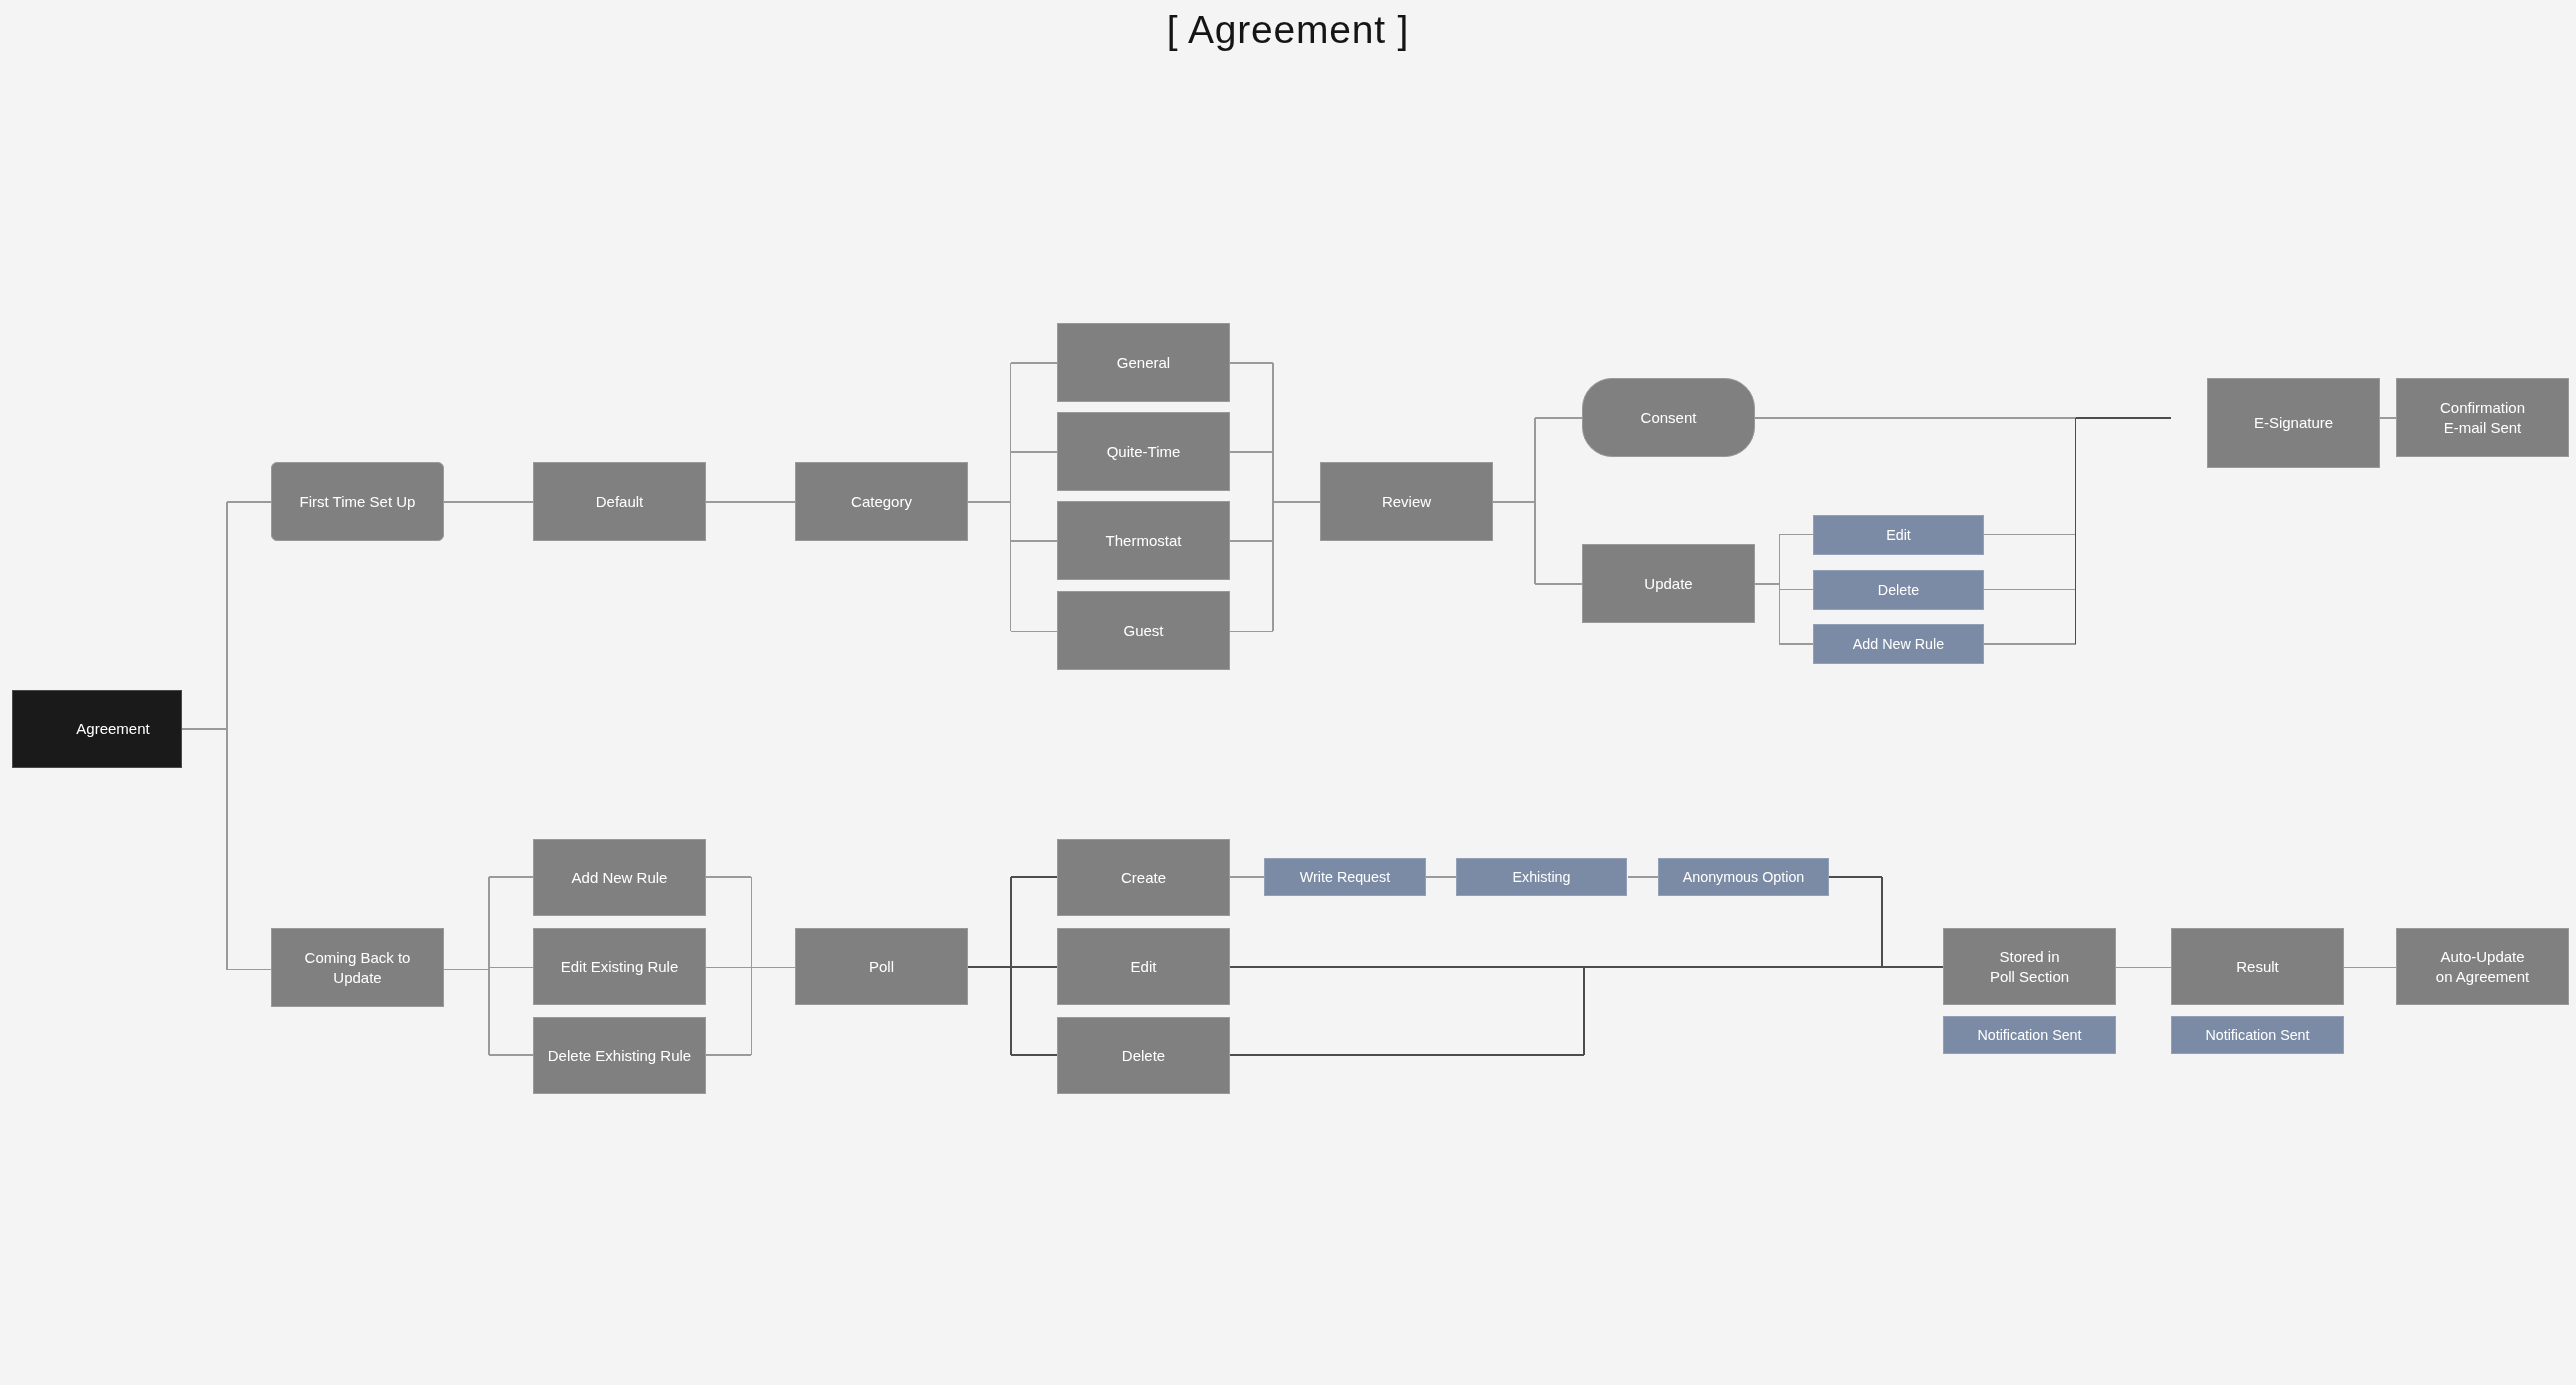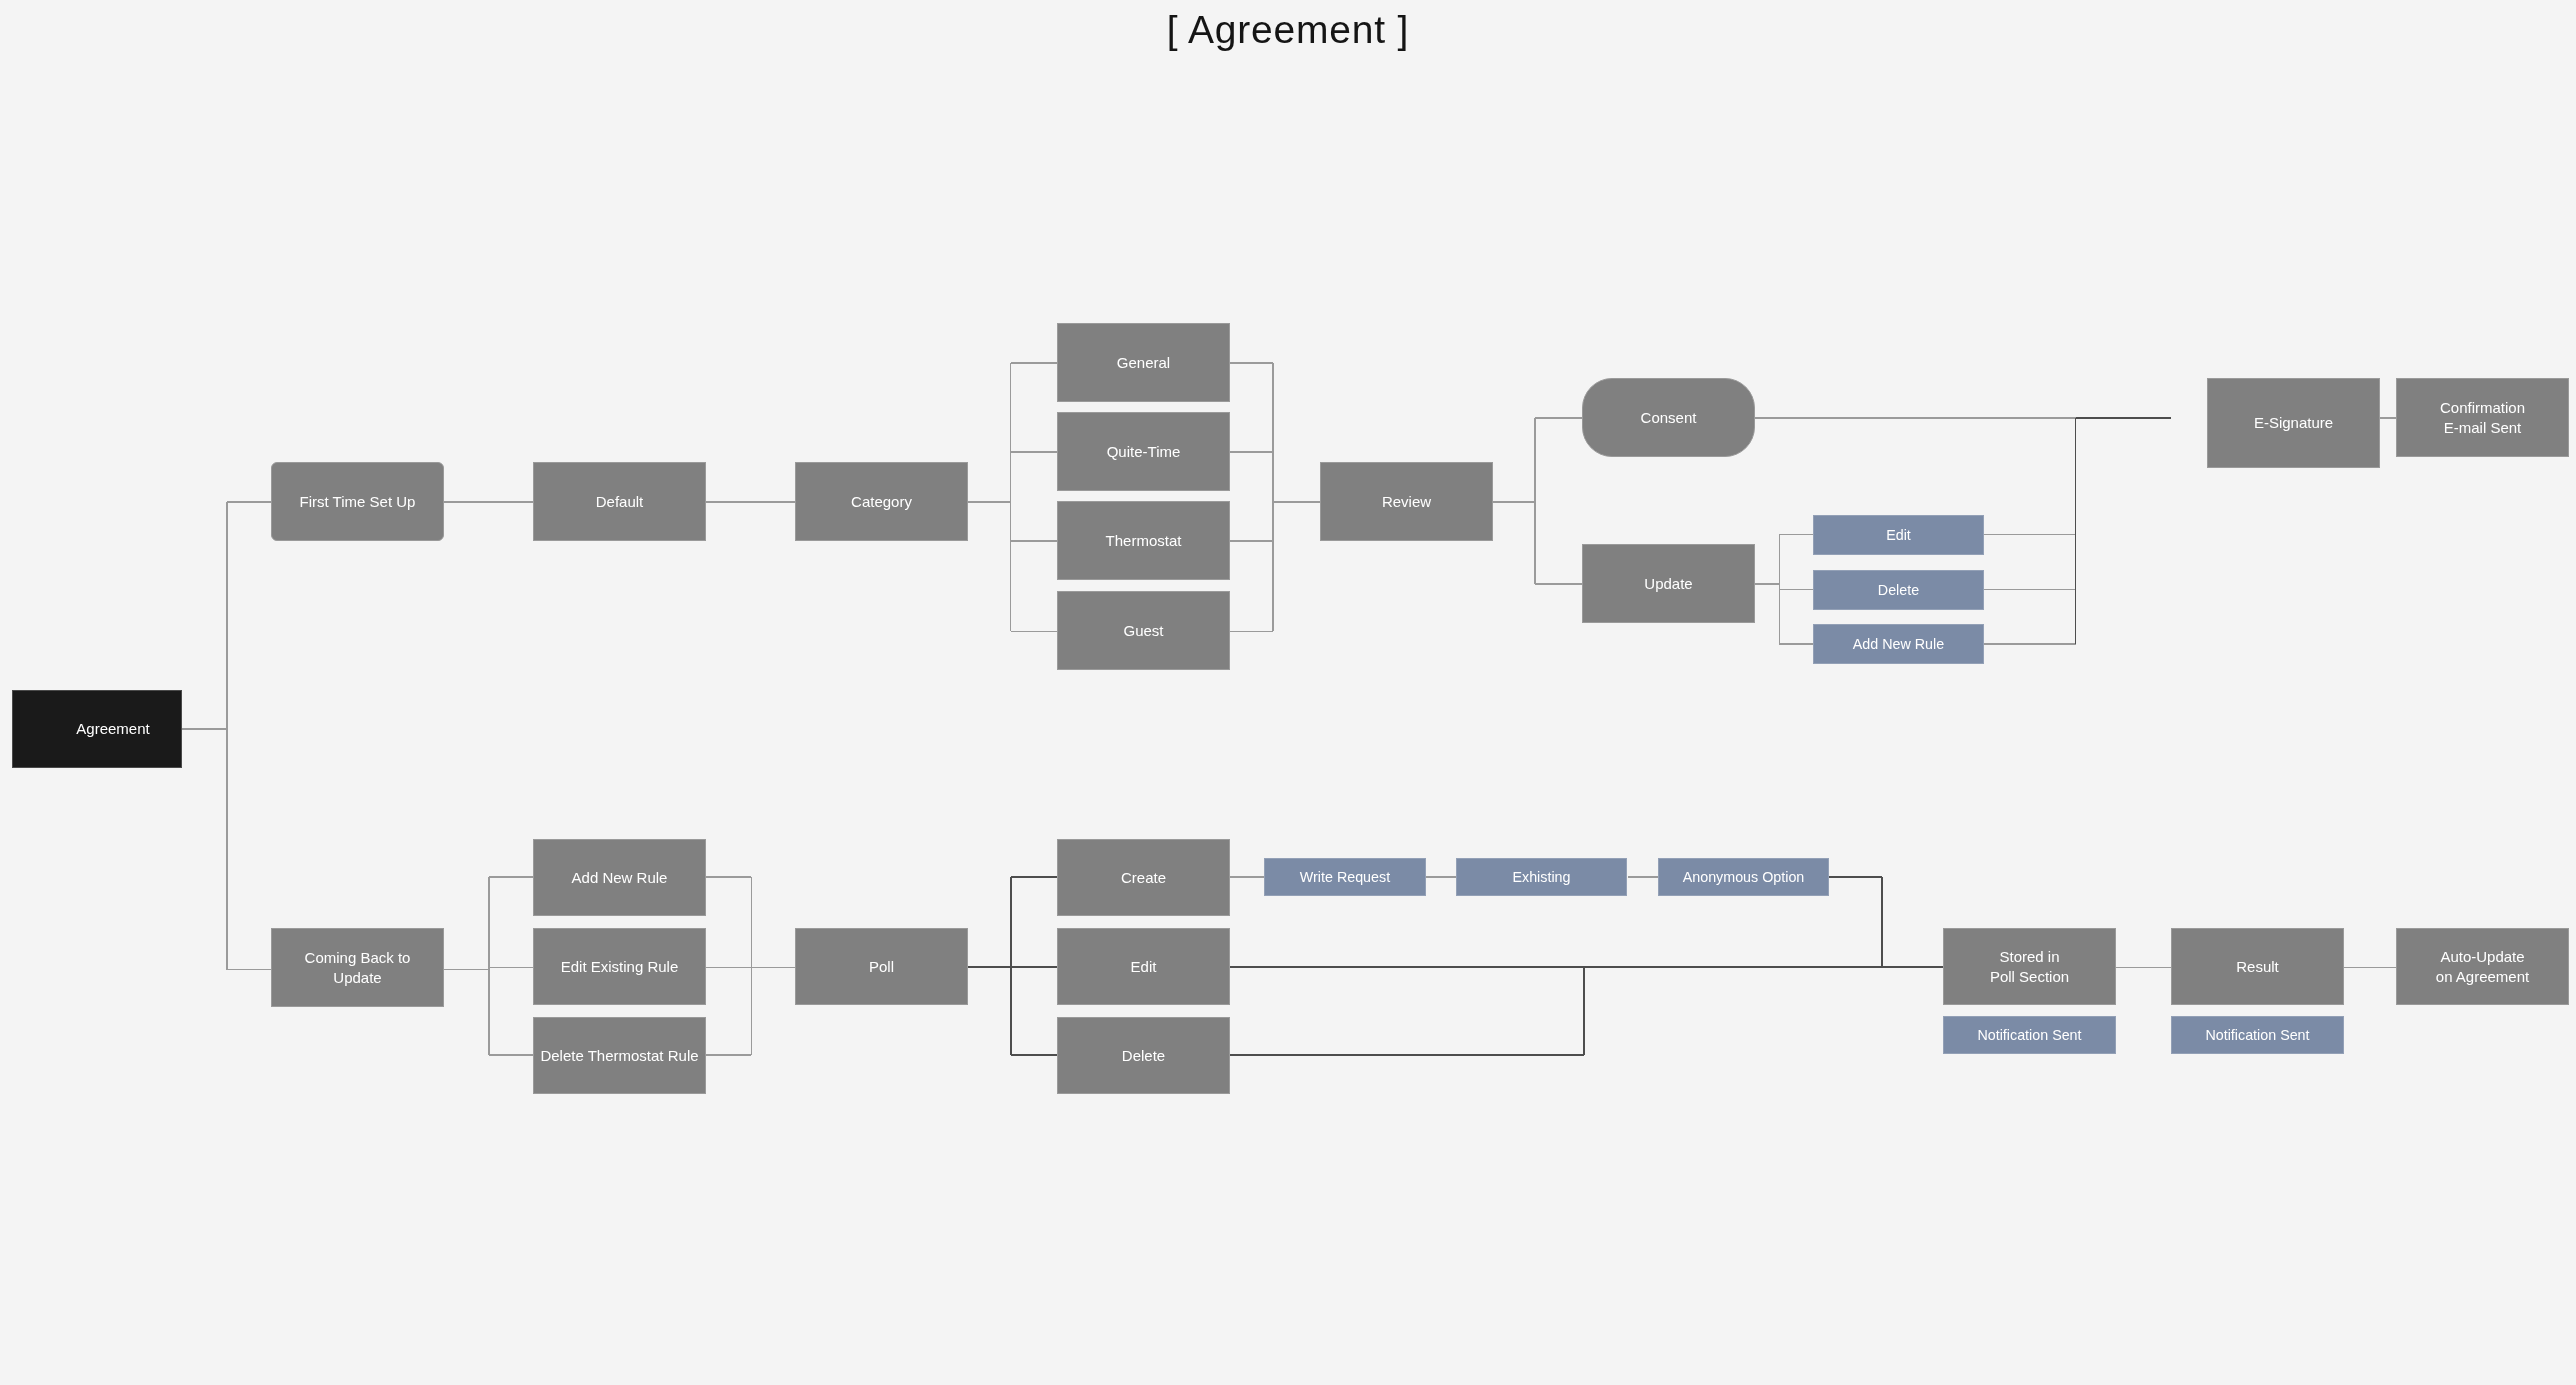--- a/index.html
+++ b/index.html
@@ -162,21 +162,21 @@
       <div class="node gray" style="left: 271px; top: 928px; width: 173px; height: 79px;">
         <span>Coming Back to<br>Update</span>
       </div>
       <div class="node gray" style="left: 533px; top: 839px; width: 173px; height: 77px;">
         <span>Add New Rule</span>
       </div>
       <div class="node gray" style="left: 533px; top: 928px; width: 173px; height: 77px;">
         <span>Edit Existing Rule</span>
       </div>
       <div class="node gray" style="left: 533px; top: 1017px; width: 173px; height: 77px;">
-        <span>Delete Thermostat Rule</span>
+        <span>Delete Exhisting Rule</span>
       </div>
       <div class="node gray" style="left: 795px; top: 928px; width: 173px; height: 77px;">
         <span>Poll</span>
       </div>
       <div class="node gray" style="left: 1057px; top: 839px; width: 173px; height: 77px;">
         <span>Create</span>
       </div>
       <div class="node gray" style="left: 1057px; top: 928px; width: 173px; height: 77px;">
         <span>Edit</span>
       </div>

